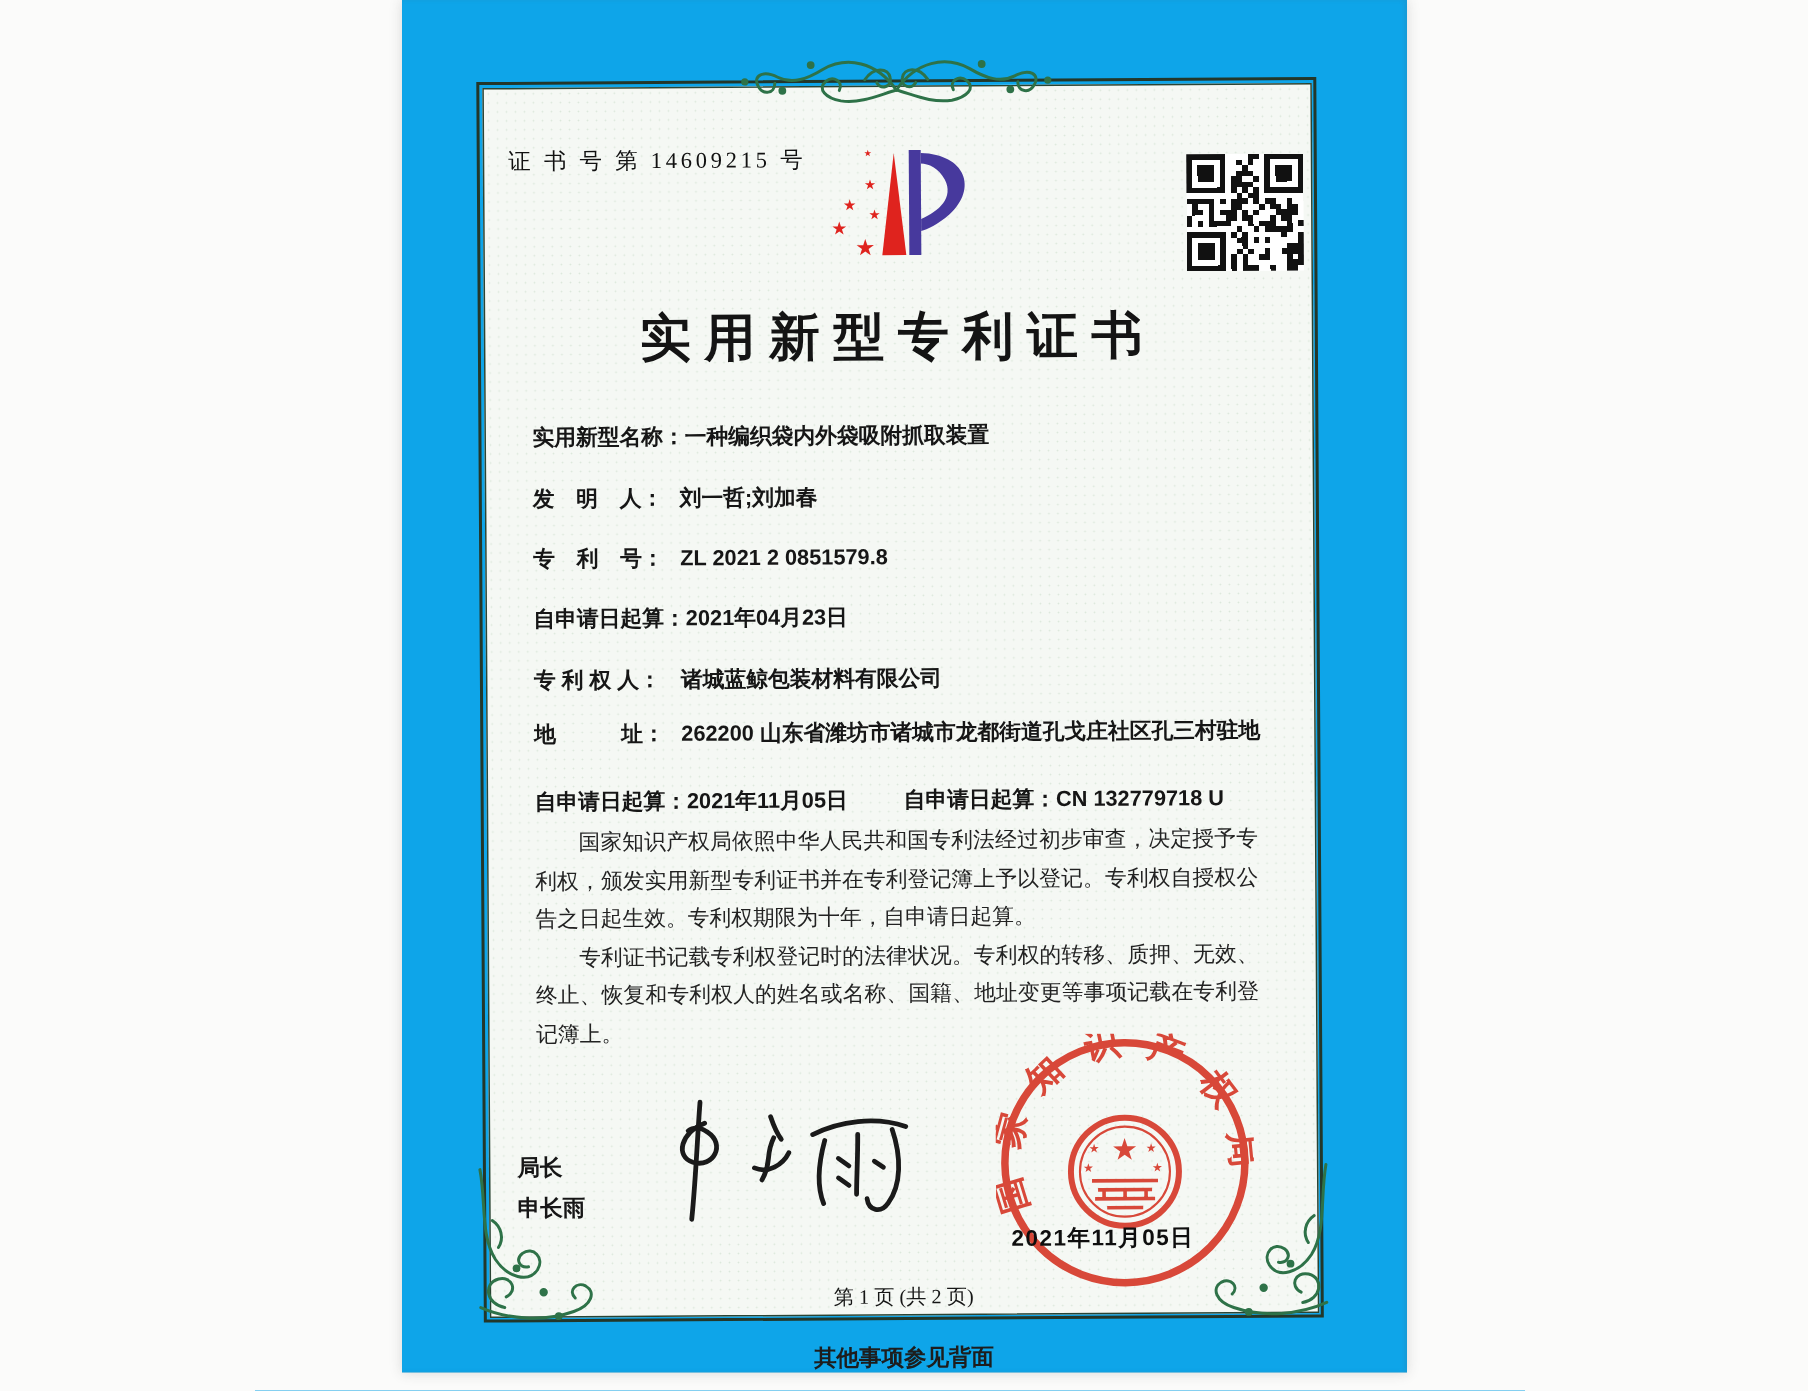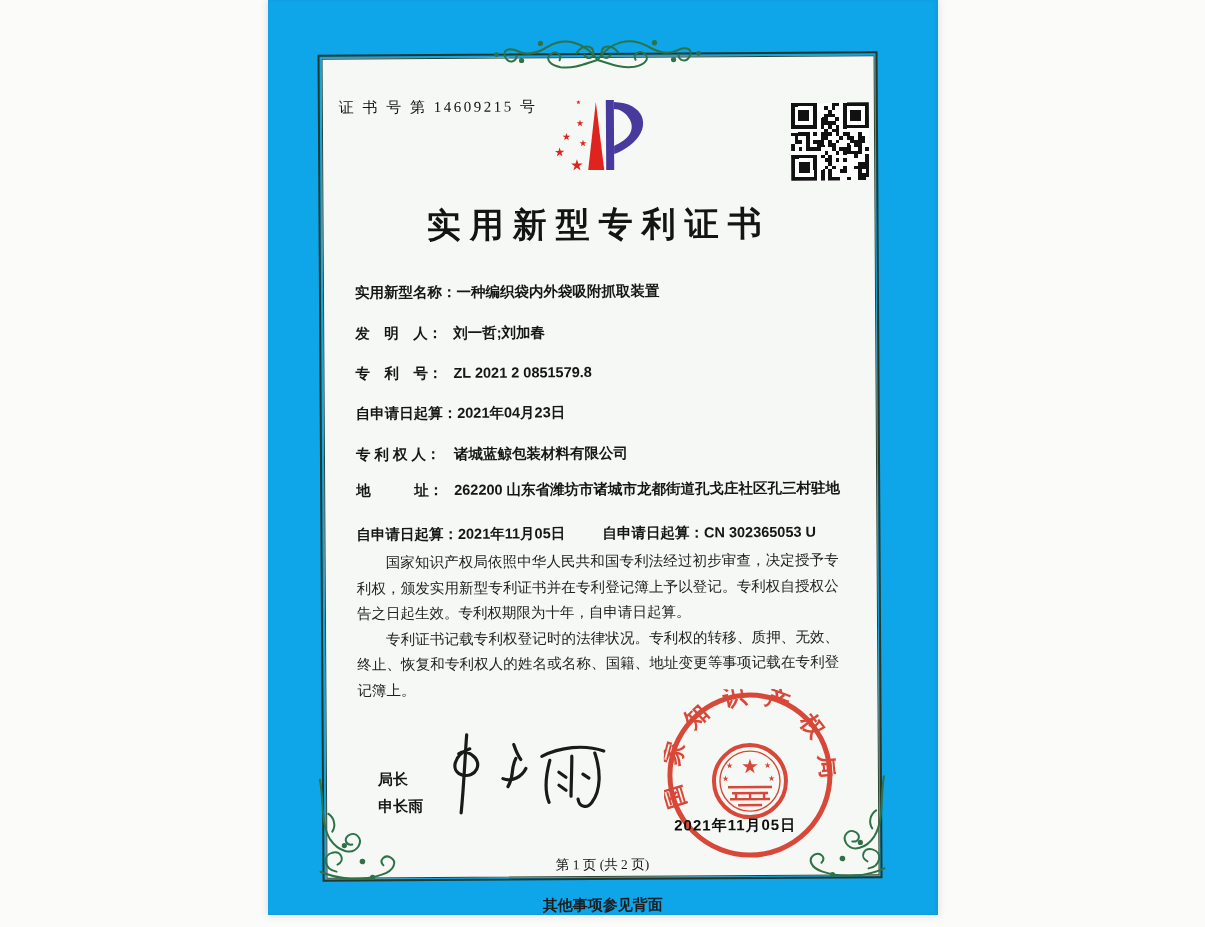--- a/index.html
+++ b/index.html
@@ -58,22 +58,22 @@
     font-weight:700;font-size:14.5px;color:#161616;}
   .grant-no{position:absolute;left:246px;top:0;white-space:nowrap;}
   .grant-date{position:absolute;left:0;top:0;white-space:nowrap;}
   .body-text{
     position:absolute;left:88px;top:549px;width:482px;
     font-size:14.5px;line-height:25.5px;color:#222;
     text-align:justify;
   }
   .body-text p{margin:0;text-indent:2em;font-style:normal;}
   .signatory{
-    position:absolute;left:108px;top:765px;
-    font-family:Liberation Serif, serif;
+    position:absolute;left:75px;top:765px;
+    font-family:Liberation Mono, monospace;
     font-weight:700;font-size:15px;line-height:27px;color:#161616;
   }
   .signature{position:absolute;left:168px;top:728px;}
   .seal{position:absolute;left:394px;top:690px;width:172px;height:172px;opacity:.92;}
   .seal-date{
     position:absolute;left:404px;top:817px;width:165px;
     font-family:"Liberation Sans","DejaVu Sans",sans-serif;
     font-weight:700;font-size:15px;color:#0e0e0e;letter-spacing:1px;
   }
   .page-info{
@@ -391,21 +391,21 @@
       <span class="flabel">专 利 权 人：</span>
       <span class="fvalue">诸城蓝鲸包装材料有限公司</span>
     </div>
     <div class="field-row" style="top:479px">
       <span class="flabel">地　　　址：</span>
       <span class="fvalue addr">262200 山东省潍坊市诸城市龙都街道孔戈庄社区孔三村驻地</span>
     </div>
 
     <div class="grant-row">
       <span class="grant-date"><span>自申请日起算：</span><span>2021年11月05日</span></span>
-      <span class="grant-no"><span>自申请日起算：</span><span>CN 302365053 U</span></span>
+      <span class="grant-no"><span>自申请日起算：</span><span>CN 132779718 U</span></span>
     </div>
 
     <div class="body-text">
       <p>国家知识产权局依照中华人民共和国专利法经过初步审查，决定授予专利权，颁发实用新型专利证书并在专利登记簿上予以登记。专利权自授权公告之日起生效。专利权期限为十年，自申请日起算。</p>
       <p>专利证书记载专利权登记时的法律状况。专利权的转移、质押、无效、终止、恢复和专利权人的姓名或名称、国籍、地址变更等事项记载在专利登记簿上。</p>
     </div>
 
     <div class="signatory">
       <div>局长</div>
       <div>申长雨</div>

